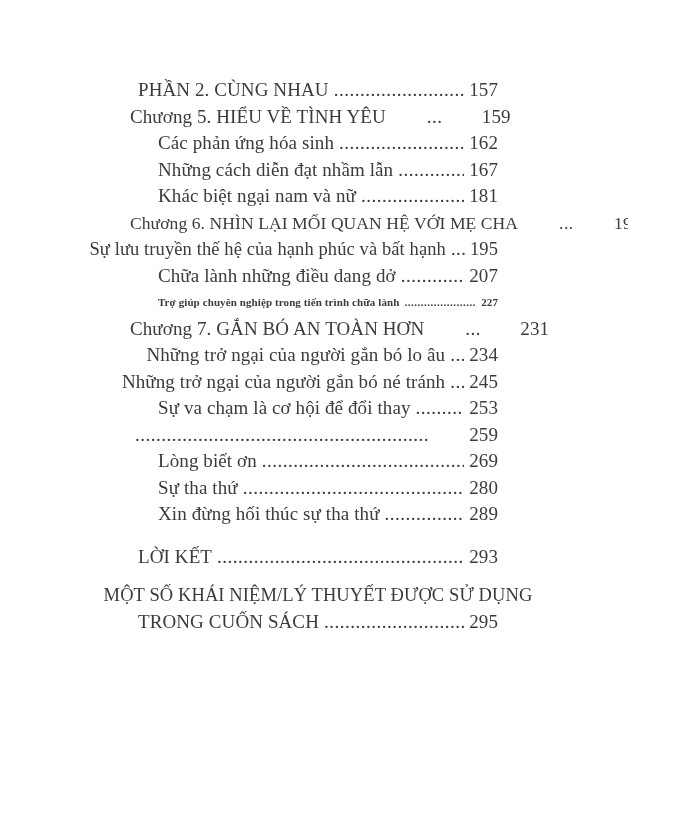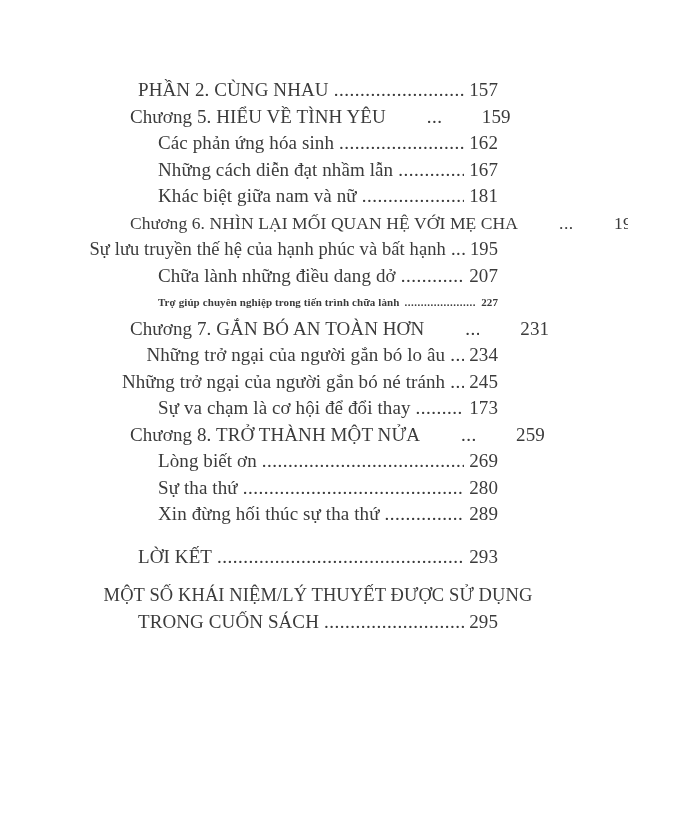--- a/index.html
+++ b/index.html
@@ -73,21 +73,21 @@
         <span class="toc-label">Các phản ứng hóa sinh</span>
         <span class="dots"></span>
         <span class="pagenum">162</span>
       </div>
       <div class="toc-row lvl-section">
         <span class="toc-label">Những cách diễn đạt nhầm lẫn</span>
         <span class="dots"></span>
         <span class="pagenum">167</span>
       </div>
       <div class="toc-row lvl-section">
-        <span class="toc-label">Khác biệt giữa nam và nữ</span>
+        <span class="toc-label">Khác biệt ngại nam và nữ</span>
         <span class="dots"></span>
         <span class="pagenum">181</span>
       </div>
       <div class="toc-row lvl-chapter" style="font-size: 17.5px;">
         <span class="toc-label">Chương 6. NHÌN LẠI MỐI QUAN HỆ VỚI MẸ CHA</span>
         <span class="dots"></span>
         <span class="pagenum">191</span>
       </div>
       <div class="toc-row lvl-section" style="font-size: 18.5px;">
         <span class="toc-label">Sự lưu truyền thế hệ của hạnh phúc và bất hạnh</span>
@@ -115,24 +115,23 @@
         <span class="pagenum">234</span>
       </div>
       <div class="toc-row lvl-section">
         <span class="toc-label">Những trở ngại của người gắn bó né tránh</span>
         <span class="dots"></span>
         <span class="pagenum">245</span>
       </div>
       <div class="toc-row lvl-section">
         <span class="toc-label">Sự va chạm là cơ hội để đổi thay</span>
         <span class="dots"></span>
-        <span class="pagenum">173</span>
+        <span class="pagenum">253</span>
       </div>
       <div class="toc-row lvl-chapter">
-        <span class="toc-label">Chương 8. TRỞ THÀNH MỘT NỬA</span>
         <span class="dots"></span>
         <span class="pagenum">259</span>
       </div>
       <div class="toc-row lvl-section">
         <span class="toc-label">Lòng biết ơn</span>
         <span class="dots"></span>
         <span class="pagenum">269</span>
       </div>
       <div class="toc-row lvl-section">
         <span class="toc-label">Sự tha thứ</span>

